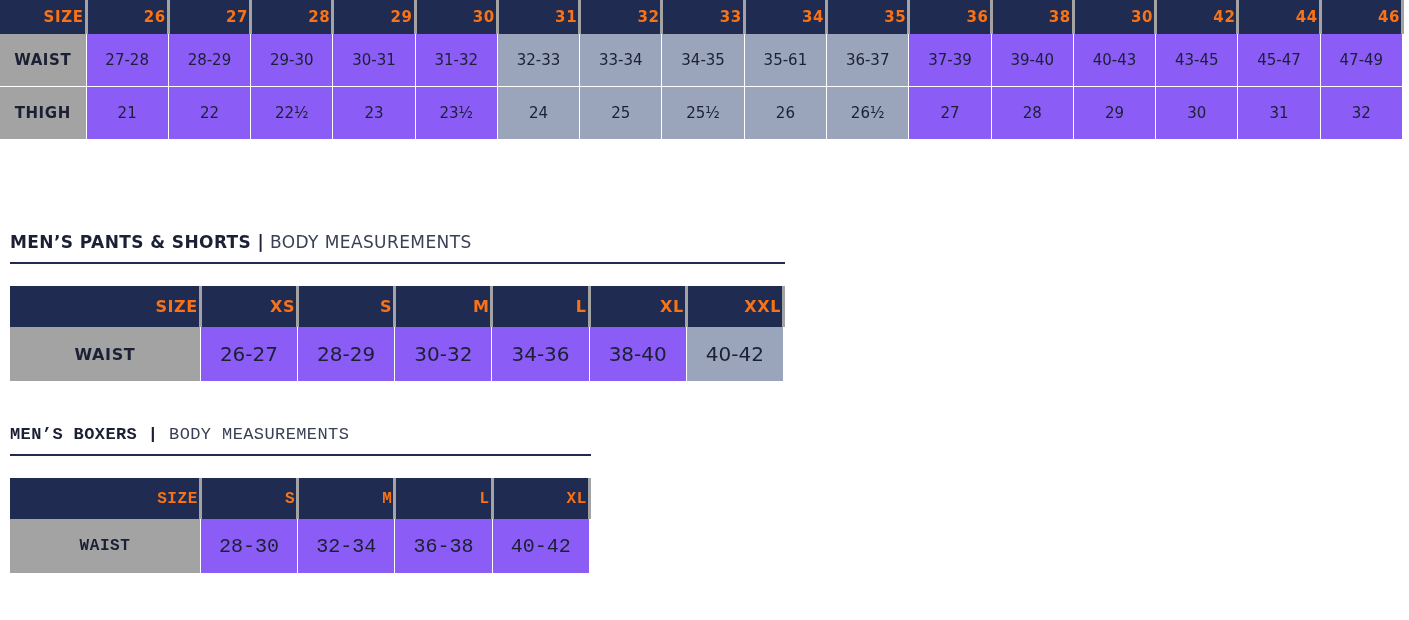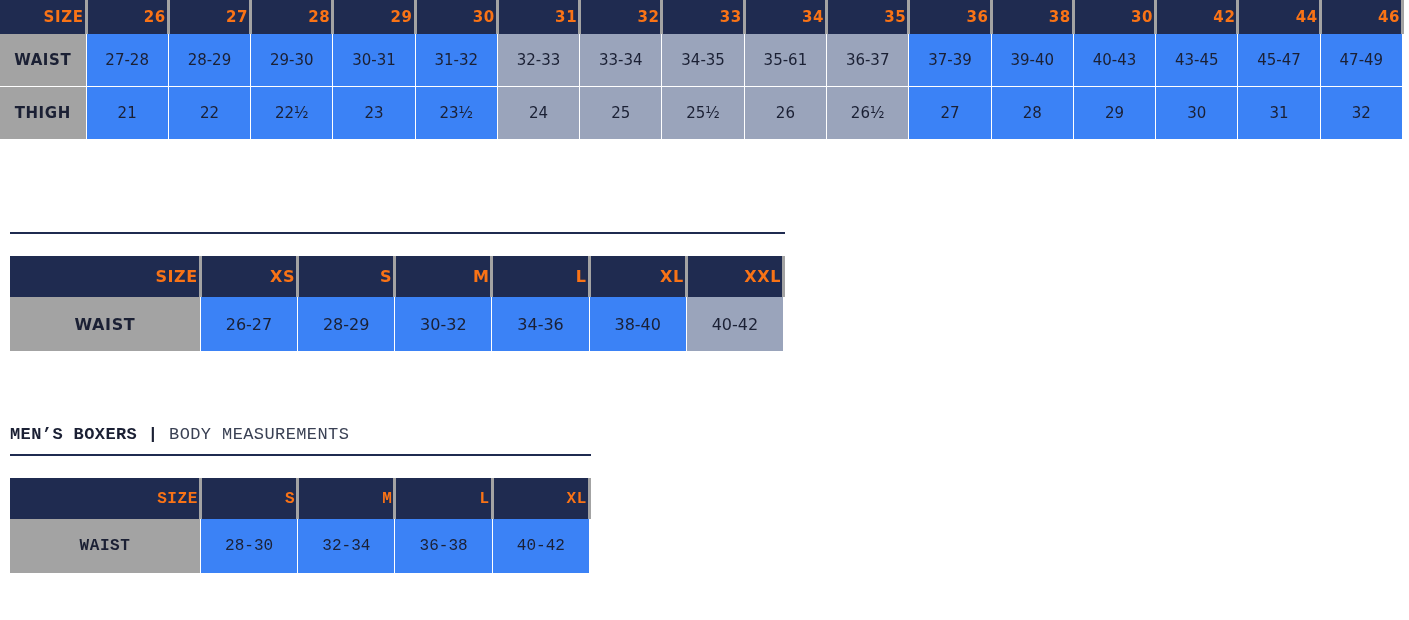--- a/index.html
+++ b/index.html
@@ -53,21 +53,21 @@
     border-bottom: 1px solid #ffffff;
   }
   .data-cell {
     background: #9aa4bb;
     color: #1b2034;
     font-size: 15px;
     border-right: 1px solid #ffffff;
     border-bottom: 1px solid #ffffff;
   }
   .data-cell.alt {
-    background: #3b82f6;
+    background: #8b5cf6;
   }
 
   
   #table-sizes-numeric {
     position: absolute;
     left: 0;
     top: 0;
     width: 1404px;
   }
   #table-sizes-numeric col.lbl { width: 86px; }
@@ -113,21 +113,21 @@
   #table-pants-shorts { width: 775px; }
   #table-boxers { width: 581px; }
 
   .small-table .row-label {
     font-size: 16px;
   }
   .small-table .hdr-cell {
     font-size: 16px;
   }
   .small-table .data-cell {
-    font-size: 16px;
+    font-size: 20px;
   }
 
   
   .top-remnant {
     position: absolute;
     left: 492px;
     top: -12px;
     width: 418px;
     height: 14px;
     background: #ffffff;
@@ -204,20 +204,23 @@
         <td class="data-cell alt">28</td>
         <td class="data-cell alt">29</td>
         <td class="data-cell alt">30</td>
         <td class="data-cell alt">31</td>
         <td class="data-cell alt">32</td>
       </tr>
     </tbody>
   </table>
 
   <div class="section" style="top: 232px;">
+    <p class="section-title">
+      <span class="strong">MEN’S PANTS &amp; SHORTS |</span><span class="light"> BODY MEASUREMENTS</span>
+    </p>
     <div class="rule"></div>
 
     <table id="table-pants-shorts" class="small-table">
       <colgroup>
         <col class="lbl">
         <col class="val">
           <col class="val">
           <col class="val">
           <col class="val">
           <col class="val">

